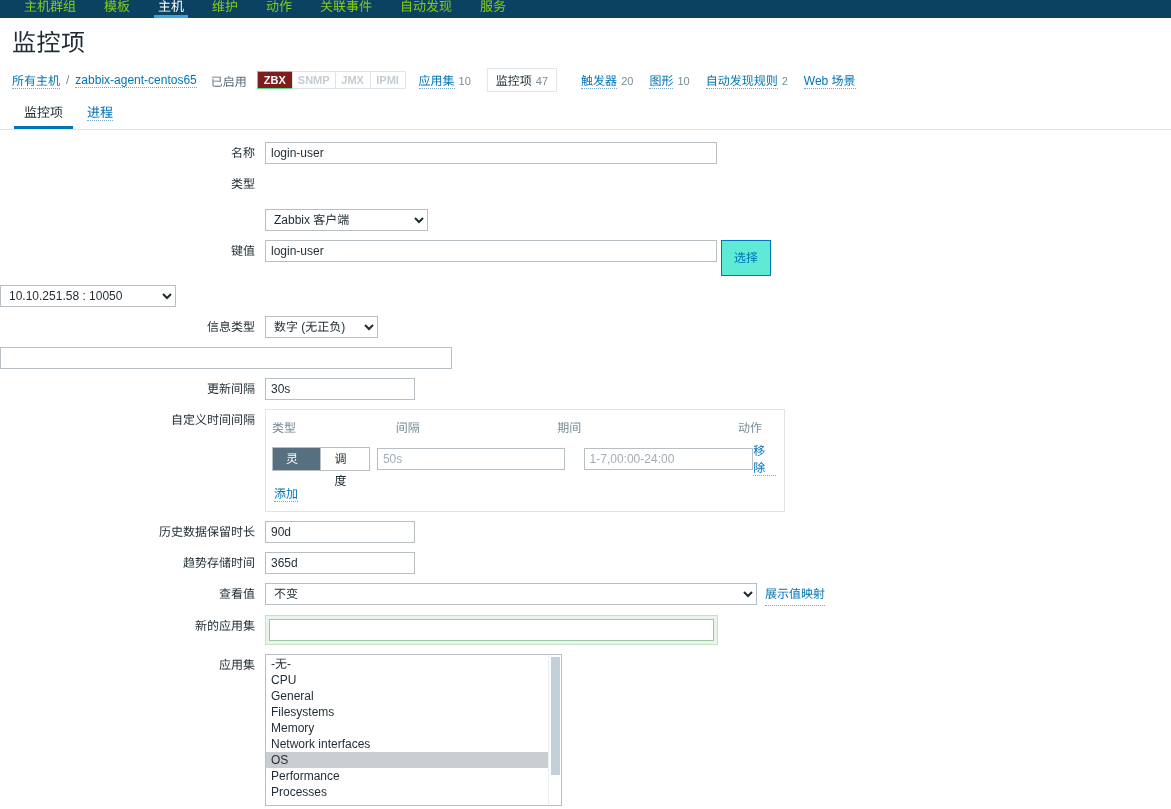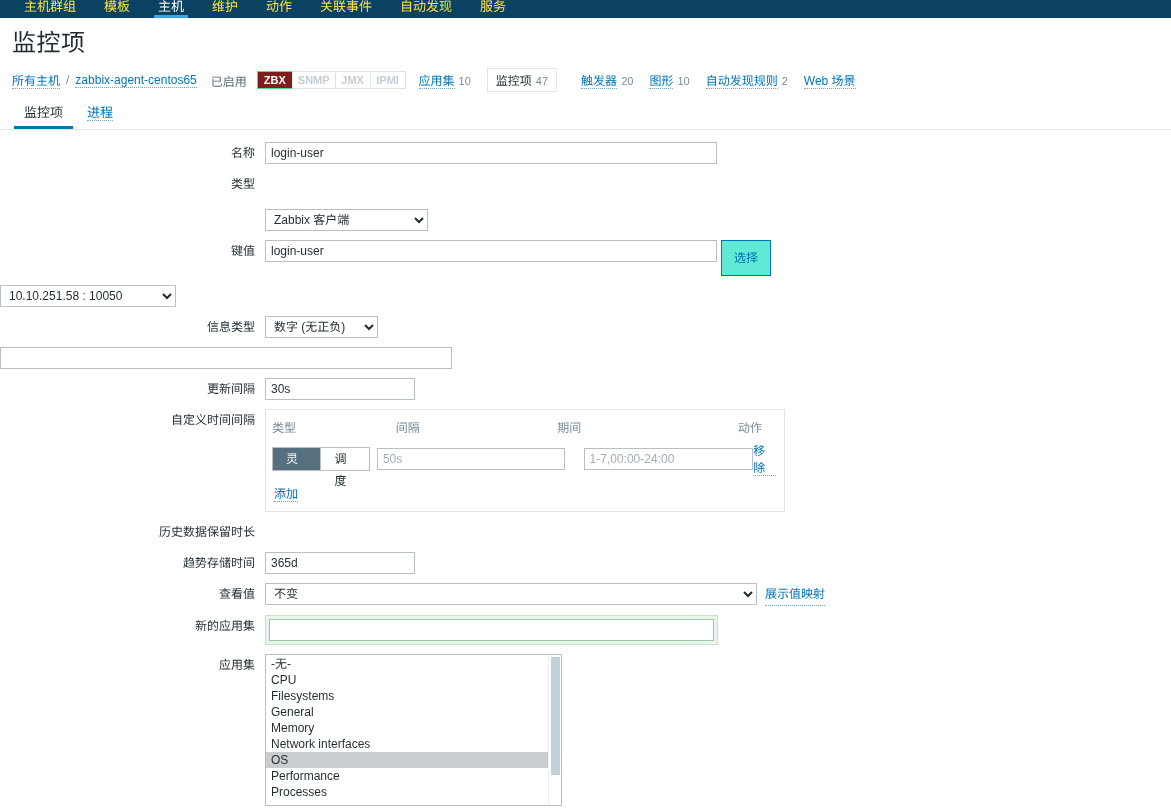--- a/index.html
+++ b/index.html
@@ -19,21 +19,21 @@
     position: relative;
     height: 18px;
     background: #0c4261;
     display: flex;
     align-items: flex-end;
     padding: 0 10px;
     overflow: hidden;
   }
   .topnav-item {
     position: relative;
-    color: #fde047;
+    color: #84cc16;
     font-size: 13px;
     line-height: 13px;
     padding: 0 14px;
     white-space: nowrap;
     height: 18px;
     display: flex;
     align-items: flex-start;
     margin-top: -4px;
   }
   .topnav-item.active { color: #ffffff; }
@@ -485,20 +485,23 @@
         </div>
         <div class="int-add">
           <a class="link">添加</a>
         </div>
       </div>
     </div>
   </div>
 
   <div class="row">
     <div class="label">历史数据保留时长</div>
+    <div class="field">
+      <input type="text" class="w-mid" value="90d" style="">
+    </div>
   </div>
 
   <div class="row">
     <div class="label">趋势存储时间</div>
     <div class="field">
       <input type="text" class="w-mid" value="365d" style="">
     </div>
   </div>
 
   <div class="row">
@@ -520,22 +523,22 @@
     </div>
   </div>
 
   <div class="row">
     <div class="label">应用集</div>
     <div class="field">
       <div class="applist">
         <div class="applist-inner">
           <div class="appopt">-无-</div>
           <div class="appopt">CPU</div>
+          <div class="appopt">General</div>
           <div class="appopt">Filesystems</div>
-          <div class="appopt">General</div>
           <div class="appopt">Memory</div>
           <div class="appopt">Network interfaces</div>
           <div class="appopt selected">OS</div>
           <div class="appopt">Performance</div>
           <div class="appopt">Processes</div>
         </div>
         <div class="applist-scroll">
           <div class="applist-thumb"></div>
         </div>
       </div>

